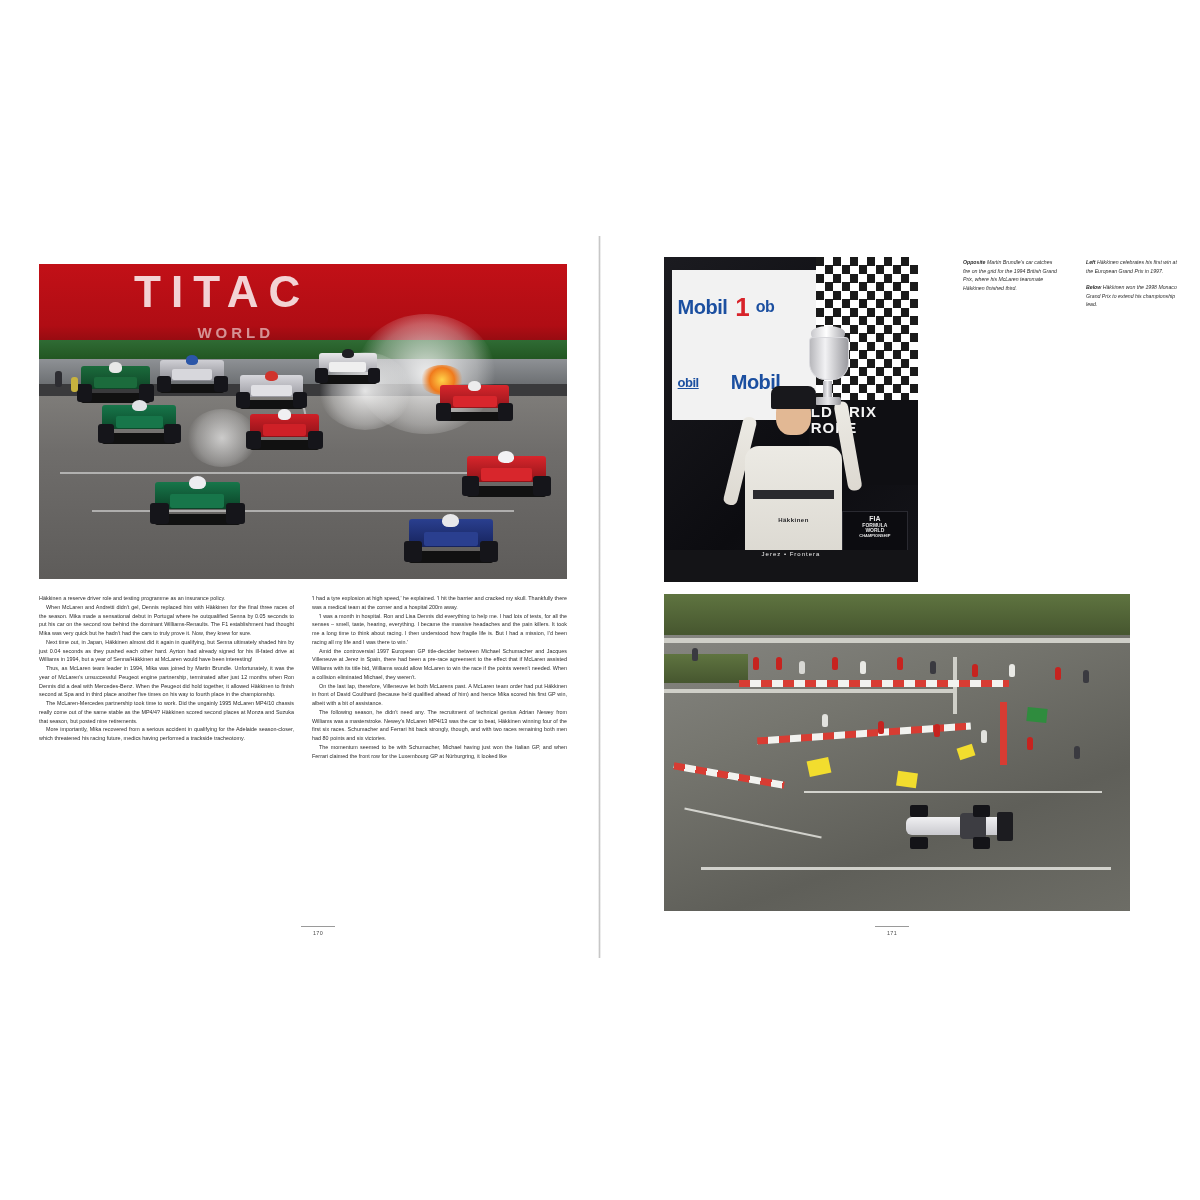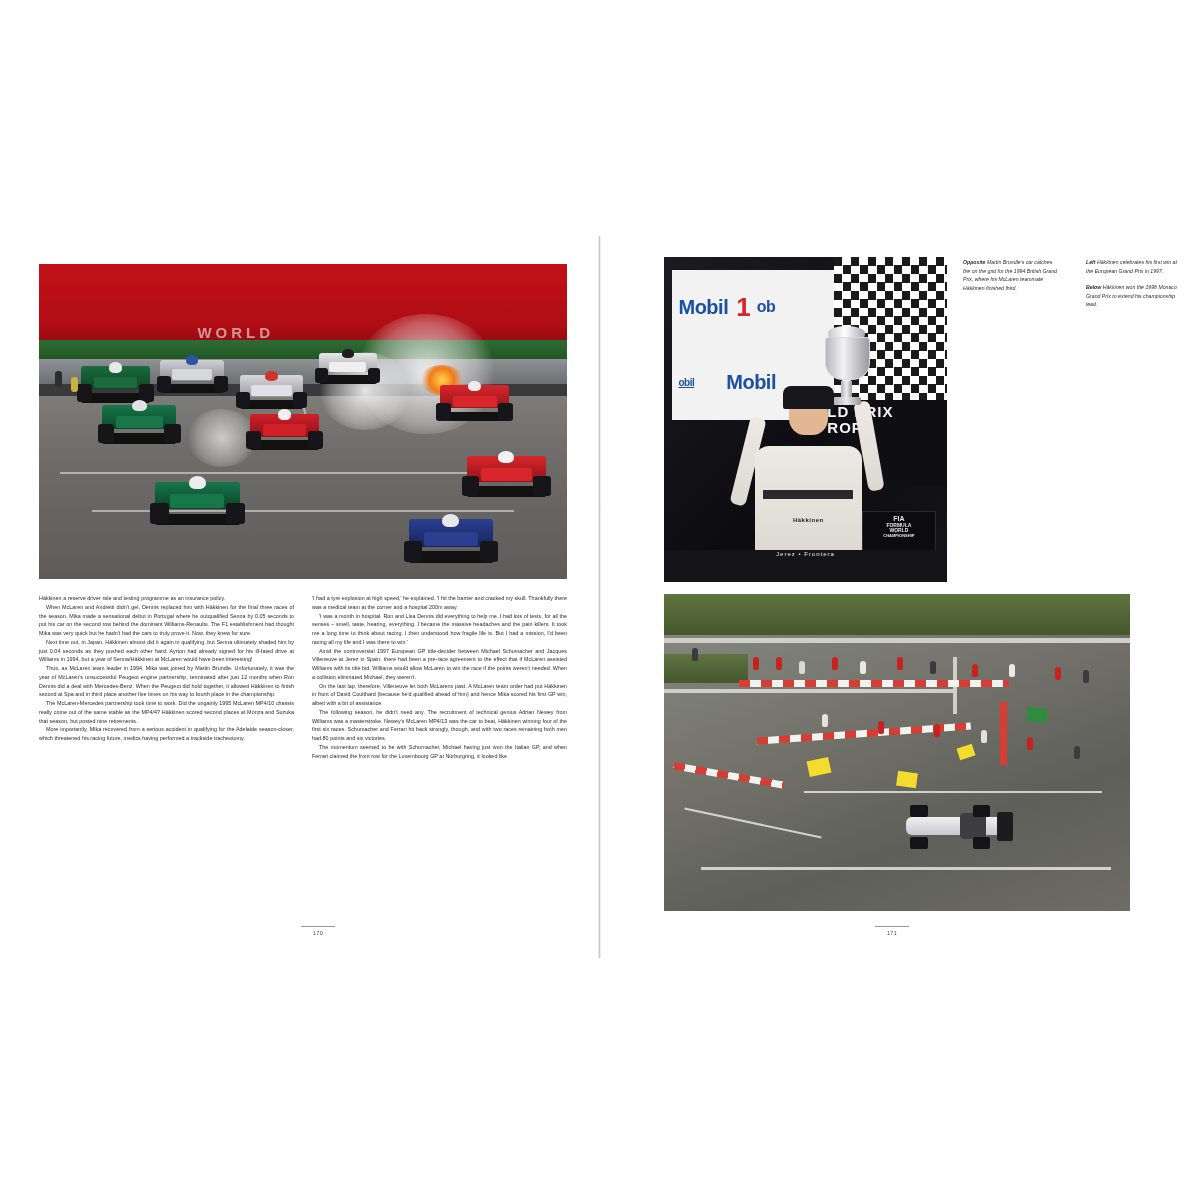--- a/index.html
+++ b/index.html
@@ -102,21 +102,20 @@
   .car .tyreR { right: -6%; }
   .car .helmet {
     position: absolute; left: 40%; top: 8%; width: 20%; height: 24%;
     background: #e8e8e8; border-radius: 50% 50% 40% 40%;
   }
 
   
   #photo-podium {
     left: 62px; top: 21px; width: 254px; height: 325px;
     background: #101014;
-    padding-left: 29px;
   }
   .pod-bg-dark {
     position: absolute; left: 0; top: 0; width: 100%; height: 100%;
     background: linear-gradient(135deg,#1b1b20 0%, #0c0c10 60%, #15151a 100%);
   }
   .mobil-board {
     position: absolute; left: 3%; top: 4%; width: 58%; height: 46%;
     background: #f2f2f2;
     overflow: hidden;
   }
@@ -311,20 +310,21 @@
 <body>
 
 <div id="spread">
 
   <div class="gutter"></div>
 
   <div class="page page-left">
 
     <div class="photo" id="photo-start">
       <div class="redwall"></div>
+      <div class="wall-text">TITAC</div>
       <div class="wall-text2">WORLD</div>
       <div class="greenband"></div>
       <div class="pitwallgrey"></div>
       <div class="trackbed"></div>
 
       <div class="grid-line" style="left:4%; top:66%; width:92%;"></div>
       <div class="grid-line" style="left:10%; top:78%; width:80%;"></div>
       <div class="grid-line" style="left:46%; top:44%; width:8%; transform:rotate(78deg);"></div>
 
       <div class="smoke" style="left:60%; top:16%; width:140px; height:120px;"></div>
@@ -448,21 +448,21 @@
     <div class="photo" id="photo-podium">
       <div class="pod-bg-dark"></div>
 
       <div class="mobil-board">
         <div class="row" style="top:0;">
           <span class="mobil-word">Mobil</span>
           <span class="mobil-one">1</span>
           <span class="mobil-word" style="font-size:16px;">ob</span>
         </div>
         <div class="row" style="top:50%;">
-          <span class="mobil-word" style="font-size:10px;text-decoration:underline;">obil</span>
+          <span class="mobil-word" style="font-size:13px;text-decoration:underline;">obil</span>
           <span class="mobil-word" style="margin-left:26px;">Mobil</span>
         </div>
       </div>
 
       <div class="checker"></div>
 
       <div class="podium-banner">
         <div>LD PRIX</div>
         <div>ROPE</div>
       </div>

